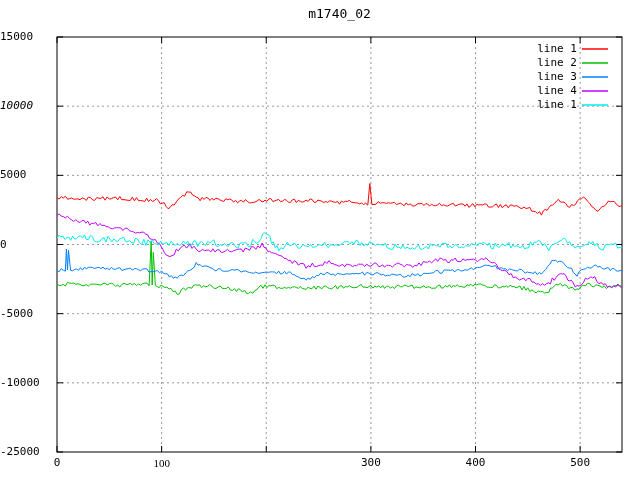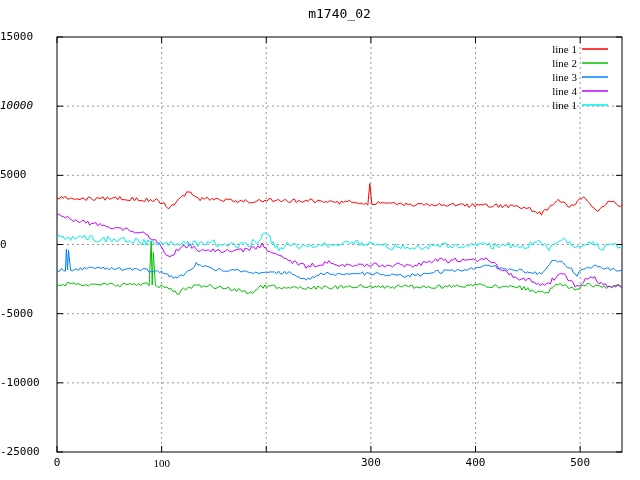--- a/index.html
+++ b/index.html
@@ -33,21 +33,20 @@
   #legend{
     position:absolute;
     top:42px;
     right:32px;
   }
   .legend-row{
     display:flex;
     align-items:center;
     justify-content:center;
     height:14px;
-    font-family:Liberation Serif, serif;
   }
   .legend-row .lbl{
     font-size:11px;line-height:12px;
     margin-right:5px;
   }
   .legend-row svg{display:block;}
 </style>
 </head>
 <body>
 

